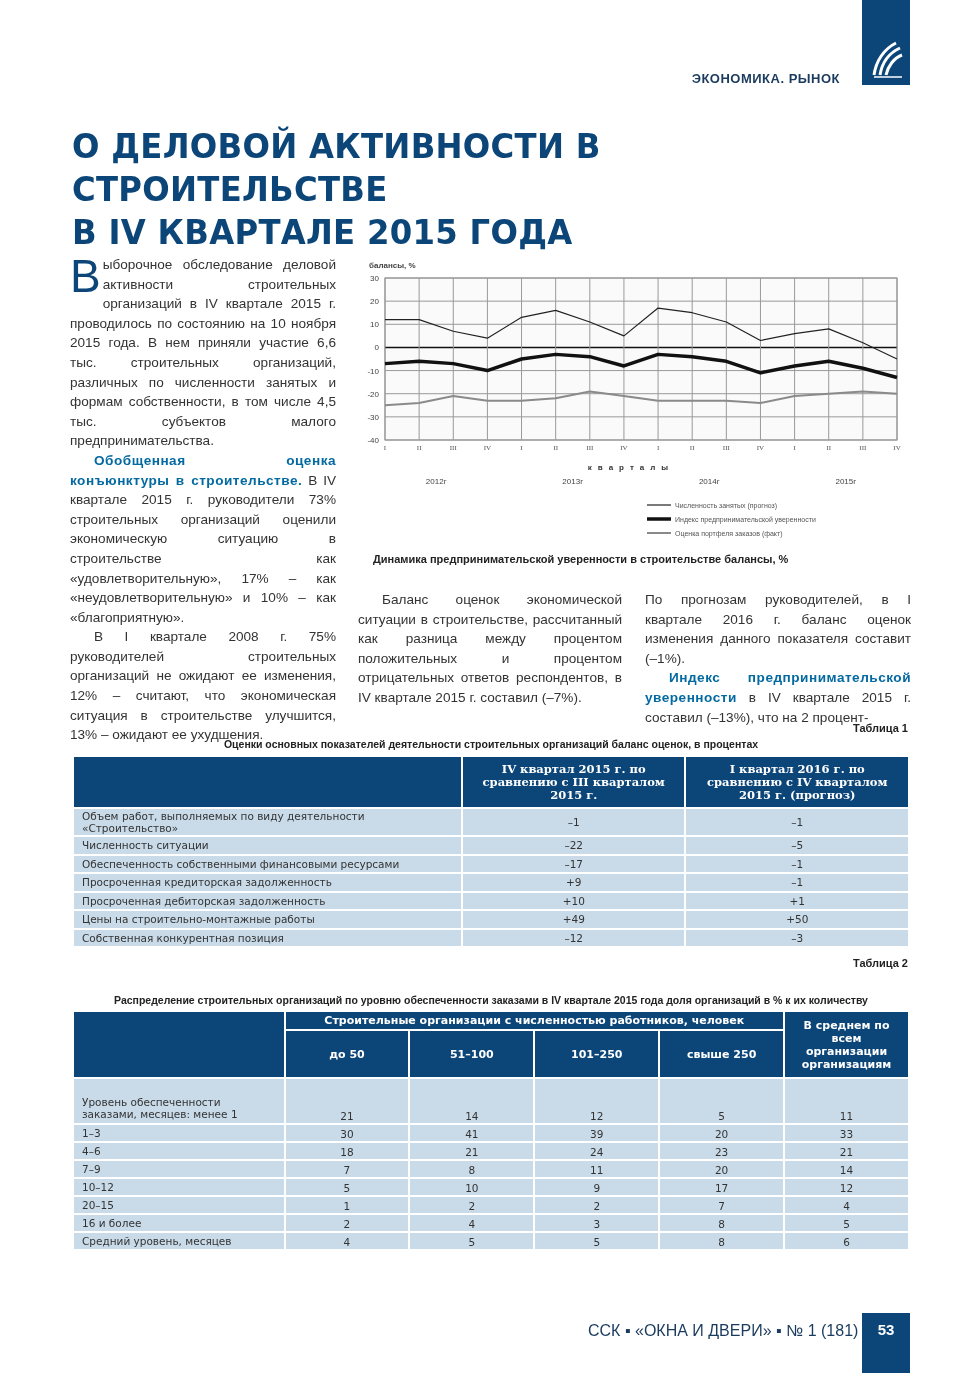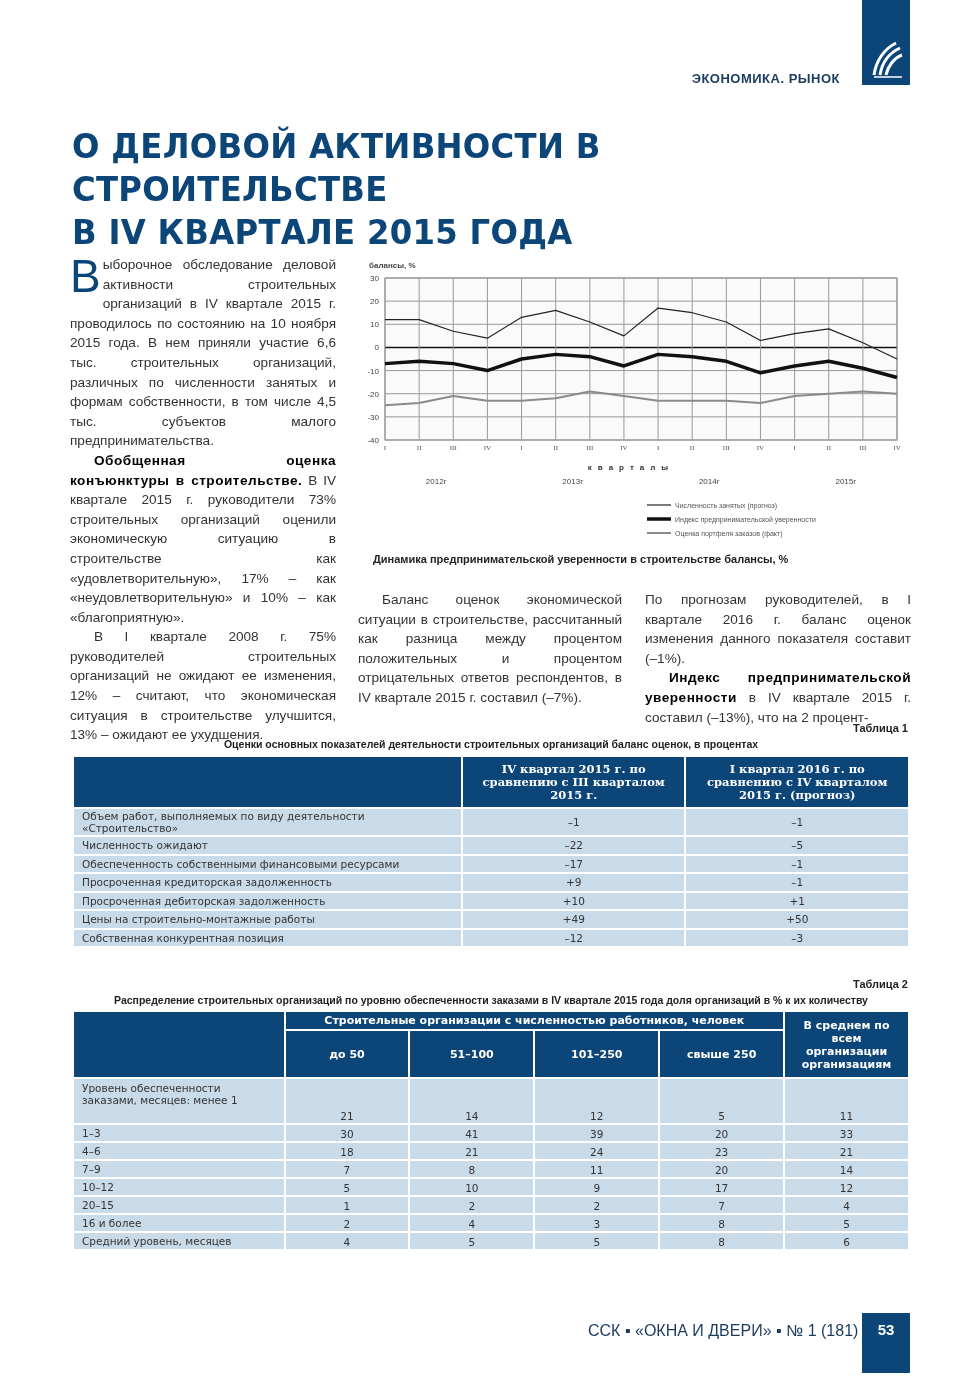--- a/index.html
+++ b/index.html
@@ -8,21 +8,21 @@
   .tab-top svg { position: absolute; left: 8px; top: 35px; }
   .section-label { position: absolute; right: 140px; top: 71px; font-weight: bold; font-size: 13px; letter-spacing: 0.5px; color: #1a3a5e; }
   .title { position: absolute; left: 72px; top: 125px; width: 850px; font-family: "DejaVu Sans", sans-serif; font-weight: bold; font-size: 34px; line-height: 43px; color: #0c4679; letter-spacing: 0.3px; transform: scaleX(0.95); transform-origin: left; }
   .col { position: absolute; font-size: 13.6px; line-height: 19.6px; text-align: justify; color: #333; }
   .col p { text-indent: 24px; }
   .col p.noindent { text-indent: 0; }
   .col1 { left: 70px; top: 255px; width: 266px; }
   .col2 { left: 358px; top: 590px; width: 264px; }
   .col3 { left: 645px; top: 590px; width: 266px; }
   .dropcap { float: left; font-size: 46px; line-height: 38px; color: #0c4679; margin-right: 2px; margin-top: 2px; font-family: "Liberation Sans", sans-serif; }
-  b { font-weight: bold; color: #000000; letter-spacing: 0.5px; }
+  b { font-weight: bold; color: #0369a1; letter-spacing: 0.5px; }
   .chart-wrap { position: absolute; left: 355px; top: 250px; width: 560px; height: 300px; }
   .chart-caption { position: absolute; left: 373px; top: 553px; font-size: 11px; font-weight: bold; color: #222; }
   .tbl-num { position: absolute; right: 72px; font-size: 11px; font-weight: bold; color: #222; }
   .tbl-cap { position: absolute; left: 72px; width: 838px; text-align: center; font-size: 10.5px; font-weight: bold; color: #222; }
   table { position: absolute; left: 72px; width: 838px; border-collapse: separate; border-spacing: 2px; font-family: "DejaVu Sans", sans-serif; }
   th { background: #0c4679; color: #fff; font-weight: bold; font-size: 11.5px; line-height: 13px; text-align: center; padding: 2px 4px; font-family: "DejaVu Serif", serif; }
   td { background: #c9dbe9; font-size: 10.5px; color: #333; padding: 1px 8px; height: 16px; }
   td.val { text-align: center; }
   .t1 { top: 755px; }
   .t1 td { height: 16.5px; }
@@ -193,21 +193,21 @@
       <th style="width:222px">I квартал 2016 г. по сравнению с IV кварталом 2015 г. (прогноз)</th>
     </tr>
   </thead>
   <tbody id="t1body">
       <tr>
         <td>Объем работ, выполняемых по виду деятельности «Строительство»</td>
     <td class="val">–1</td>
     <td class="val">–1</td>
       </tr>
       <tr>
-        <td>Численность ожидают</td>
+        <td>Численность ситуации</td>
     <td class="val">–22</td>
     <td class="val">–5</td>
       </tr>
       <tr>
         <td>Обеспеченность собственными финансовыми ресурсами</td>
     <td class="val">–17</td>
     <td class="val">–1</td>
       </tr>
       <tr>
         <td>Просроченная кредиторская задолженность</td>
@@ -225,39 +225,39 @@
     <td class="val">+50</td>
       </tr>
       <tr>
         <td>Собственная конкурентная позиция</td>
     <td class="val">–12</td>
     <td class="val">–3</td>
       </tr>
     </tbody>
 </table>
 
-<div class="tbl-num" style="top:978px">Таблица 2</div>
+<div class="tbl-num" style="top:957px">Таблица 2</div>
 <div class="tbl-cap" style="top:994px">Распределение строительных организаций по уровню обеспеченности заказами в IV квартале 2015 года доля организаций в % к их количеству</div>
 <table class="t2">
   <thead>
     <tr>
       <th rowspan="2" style="width:208px"></th>
       <th colspan="4" style="height:17px">Строительные организации с численностью работников, человек</th>
       <th rowspan="2" style="width:122px">В среднем по всем организации организациям</th>
     </tr>
     <tr>
       <th style="height:46px;width:122px">до 50</th>
       <th style="width:122px">51–100</th>
       <th style="width:122px">101–250</th>
       <th style="width:122px">свыше 250</th>
     </tr>
   </thead>
   <tbody id="t2body">
       <tr>
-        <td style="height: 44px; vertical-align: top; line-height: 12px; padding-top: 3px; width: 208px;">Уровень обеспеченности заказами, месяцев: менее 1</td>
+        <td style="height: 44px; vertical-align: top; line-height: 12px; padding-top: 17px; width: 208px;">Уровень обеспеченности заказами, месяцев: менее 1</td>
         <td class="val">21</td>
         <td class="val">14</td>
         <td class="val">12</td>
         <td class="val">5</td>
         <td class="val">11</td>
       </tr>
       <tr>
         <td style="">1–3</td>
         <td class="val">30</td>
         <td class="val">41</td>

